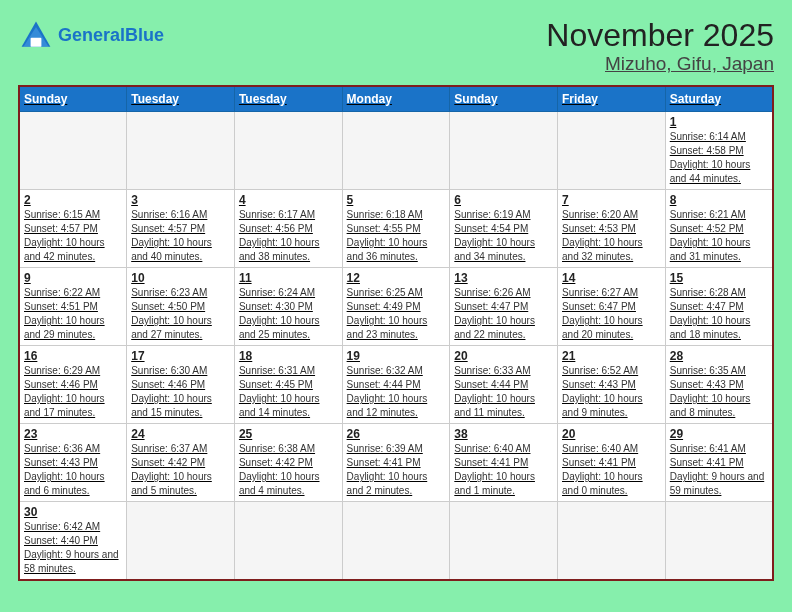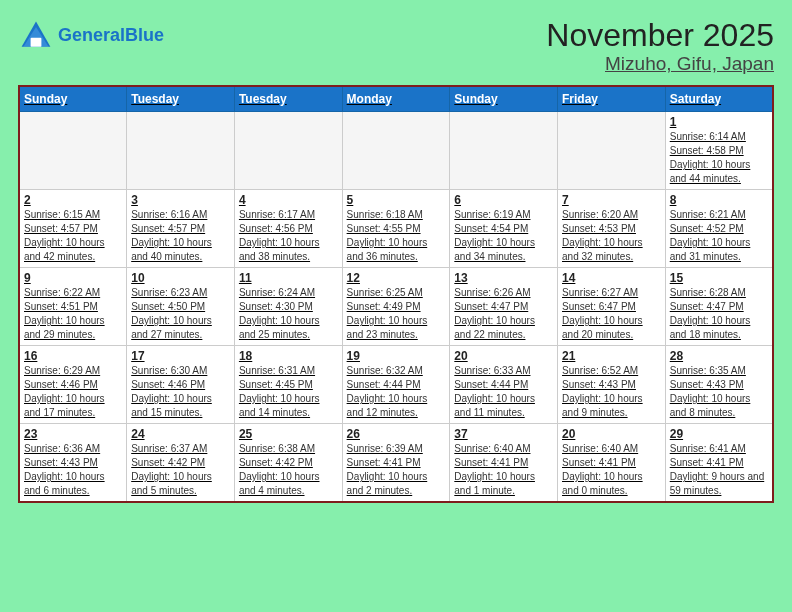--- a/index.html
+++ b/index.html
@@ -299,33 +299,47 @@
 Sunset: 4:42 PM
 Daylight: 10 hours and 4 minutes.</div>
           </td>
           <td>
             <span class="day-number">26</span>
             <div class="day-info">Sunrise: 6:39 AM
 Sunset: 4:41 PM
 Daylight: 10 hours and 2 minutes.</div>
           </td>
           <td>
-            <span class="day-number">37</span>
+            <span class="day-number">38</span>
             <div class="day-info">Sunrise: 6:40 AM
 Sunset: 4:41 PM
 Daylight: 10 hours and 1 minute.</div>
           </td>
           <td>
             <span class="day-number">20</span>
             <div class="day-info">Sunrise: 6:40 AM
 Sunset: 4:41 PM
 Daylight: 10 hours and 0 minutes.</div>
           </td>
           <td>
             <span class="day-number">29</span>
             <div class="day-info">Sunrise: 6:41 AM
 Sunset: 4:41 PM
 Daylight: 9 hours and 59 minutes.</div>
           </td>
+        </tr>
+        <tr class="last-row">
+          <td>
+            <span class="day-number">30</span>
+            <div class="day-info">Sunrise: 6:42 AM
+Sunset: 4:40 PM
+Daylight: 9 hours and 58 minutes.</div>
+          </td>
+          <td class="empty"></td>
+          <td class="empty"></td>
+          <td class="empty"></td>
+          <td class="empty"></td>
+          <td class="empty"></td>
+          <td class="empty"></td>
         </tr>
       </tbody>
   </table>
 </div>
 
 </body></html>

